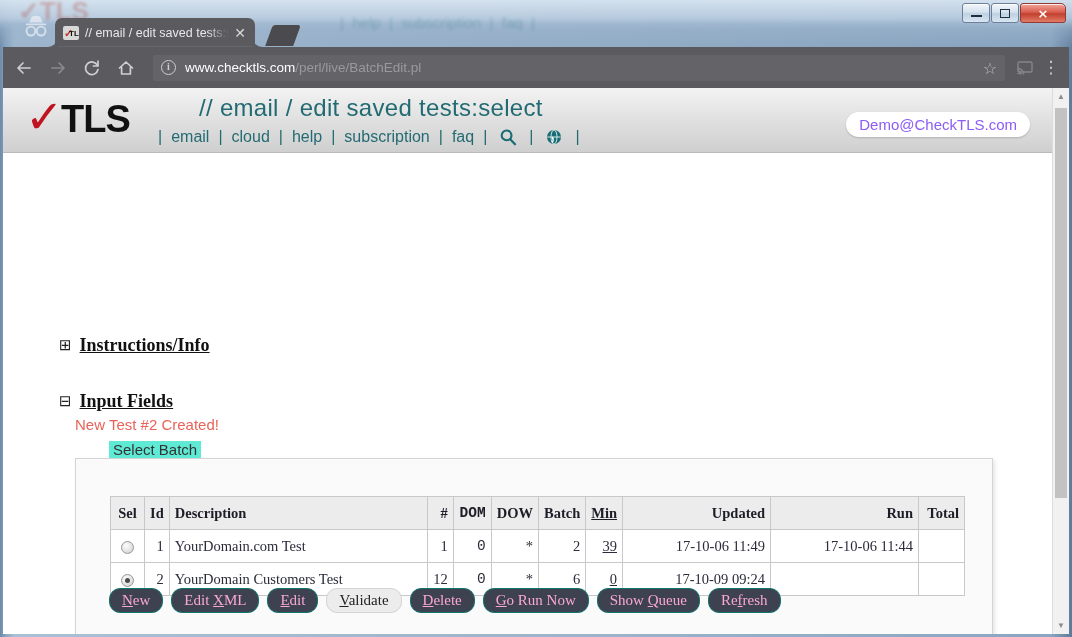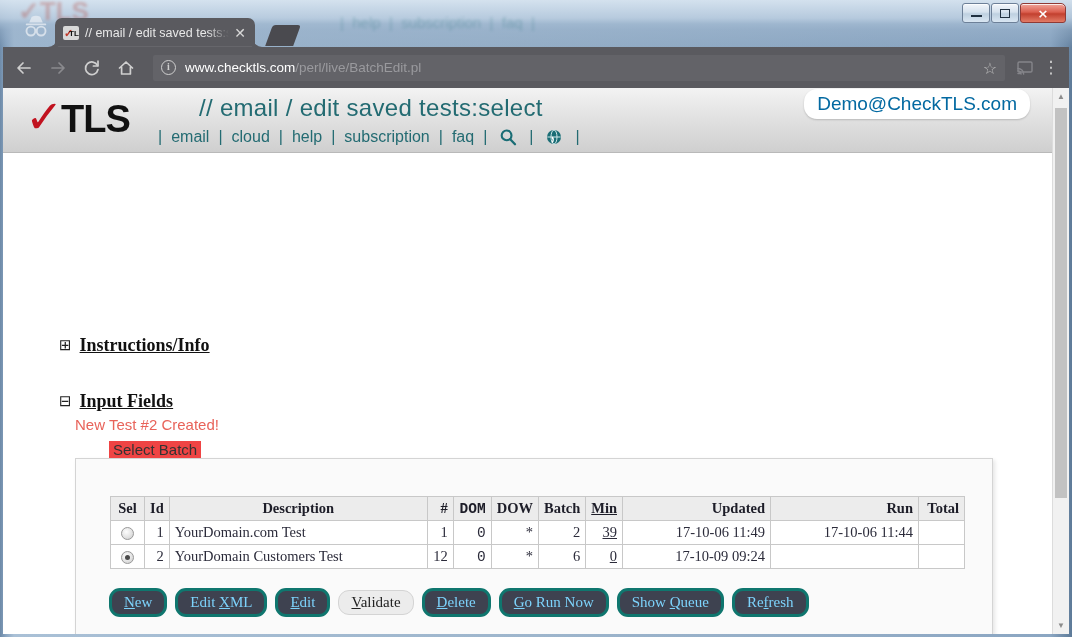--- a/index.html
+++ b/index.html
@@ -149,23 +149,23 @@
     font-family:"Liberation Sans", sans-serif;
   }
   #navrow {
     position:absolute; left:146px; top:40px;
     display:flex; align-items:center; font-size:16px; color:#236b72;
   }
   #navrow .sep { color:#236b72; margin:0 9px; }
   #navrow a { color:#236b72; text-decoration:none; }
   #navrow .icon { display:inline-flex; align-items:center; justify-content:center; }
   #userbadge {
-    position:absolute; right:22px; top:1px;
+    position:absolute; right:22px; top:24px;
     background:#fff; border-radius:13px; padding:4px 13px;
-    font-size:19px; color:#0369a1;
+    font-size:15px; color:#8b5cf6;
     box-shadow:0 1px 2px rgba(0,0,0,.18);
   }
 
   
   #content { position:relative; padding:0 0 0 0; background:#fff; width:1049px; }
   .tree-head {
     font-family:"Liberation Serif", serif;
     font-size:18px; font-weight:bold; color:#111;
     display:flex; align-items:center;
   }
@@ -183,48 +183,48 @@
   }
 
   fieldset#batchbox {
     position:absolute; left:72px; top:305px; width:918px; height:186px;
     border:1px solid #d4d4d4; background:#fafafa;
     margin:0; padding:0;
     box-shadow: 2px 2px 4px rgba(0,0,0,.10);
   }
   #batchlegend {
     position:absolute; left:106px; top:288px;
-    font-size:15px; color:#333; background:#ef4444; padding:0 4px;
+    font-size:15px; color:#333; background:#5eead4; padding:0 4px;
   }
 
   table#batch {
     position:absolute; left:107px; top:343px;
     border-collapse:collapse;
     font-family:"Liberation Serif", serif;
     font-size:14.5px; color:#2b2b3a;
     background:#fff;
   }
   table#batch th, table#batch td {
     border:1px solid #c8c8c8;
     padding:2px 5px;
-    height:24px;
+    height:33px;
     white-space:nowrap;
   }
   table#batch thead th {
     background:#ececec;
     font-weight:bold;
     color:#1d1d28;
   }
   table#batch td.num, table#batch th.num { text-align:right; }
   table#batch td.sel { width:34px; text-align:center; padding:2px 0; }
   table#batch th.sel { width:34px; text-align:center; padding:2px 0; }
   table#batch td.id { width:22px; text-align:right;}
   table#batch th.id { width:22px; text-align:left;}
   table#batch td.desc { width:258px; text-align:left;}
-  table#batch th.desc { width:258px; text-align:center;}
+  table#batch th.desc { width:258px; text-align:left;}
   table#batch .colhash { width:26px; }
   table#batch .coldom { width:38px;font-family:Liberation Mono, monospace; }
   table#batch .coldow { width:42px; }
   table#batch .colhour{ width:42px; }
   table#batch .colmin { width:32px;text-decoration:underline; }
   table#batch .colupd { width:148px; }
   table#batch .colrun { width:148px; }
   table#batch .coltot { width:46px; }
 
   .radio {
@@ -235,22 +235,22 @@
   .radio.on::after {
     content:""; position:absolute; left:3px; top:3px; width:5px; height:5px;
     border-radius:50%; background:#4a4a4a;
   }
 
   #btnrow {
     position:absolute; left:106px; top:435px;
     display:flex; align-items:center; gap:8px;
   }
   .btn {
-    background:#3e4250; color:#7dd3fc;
-    border:3px solid #0f766e;
+    background:#3e4250; color:#f9a8d4;
+    border:1px solid #0f766e;
     border-radius:11px;
     font-family:"Liberation Serif", serif;
     font-size:15px;
     padding:3px 12px 4px;
     line-height:16px;
     white-space:nowrap;
     cursor:default;
   }
   .btn u { text-decoration:underline; }
   .btn.hover {

